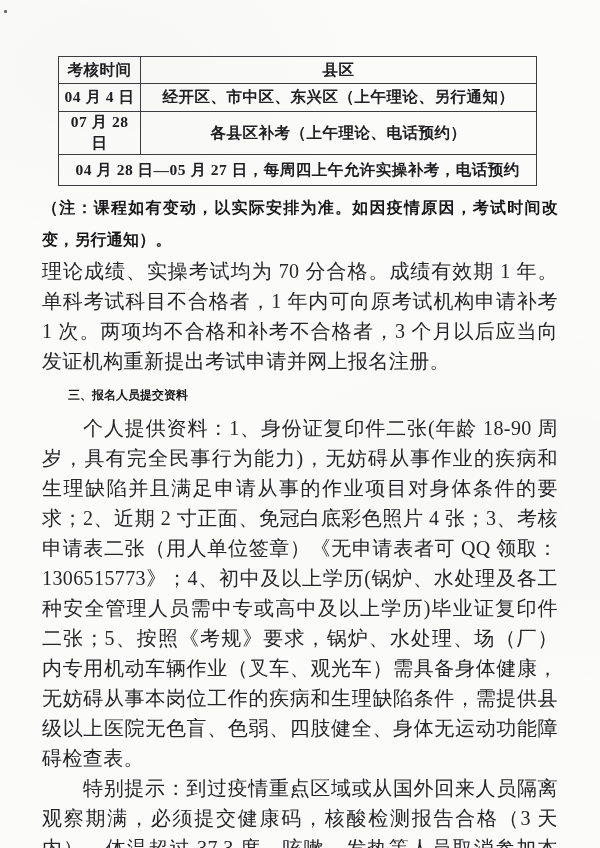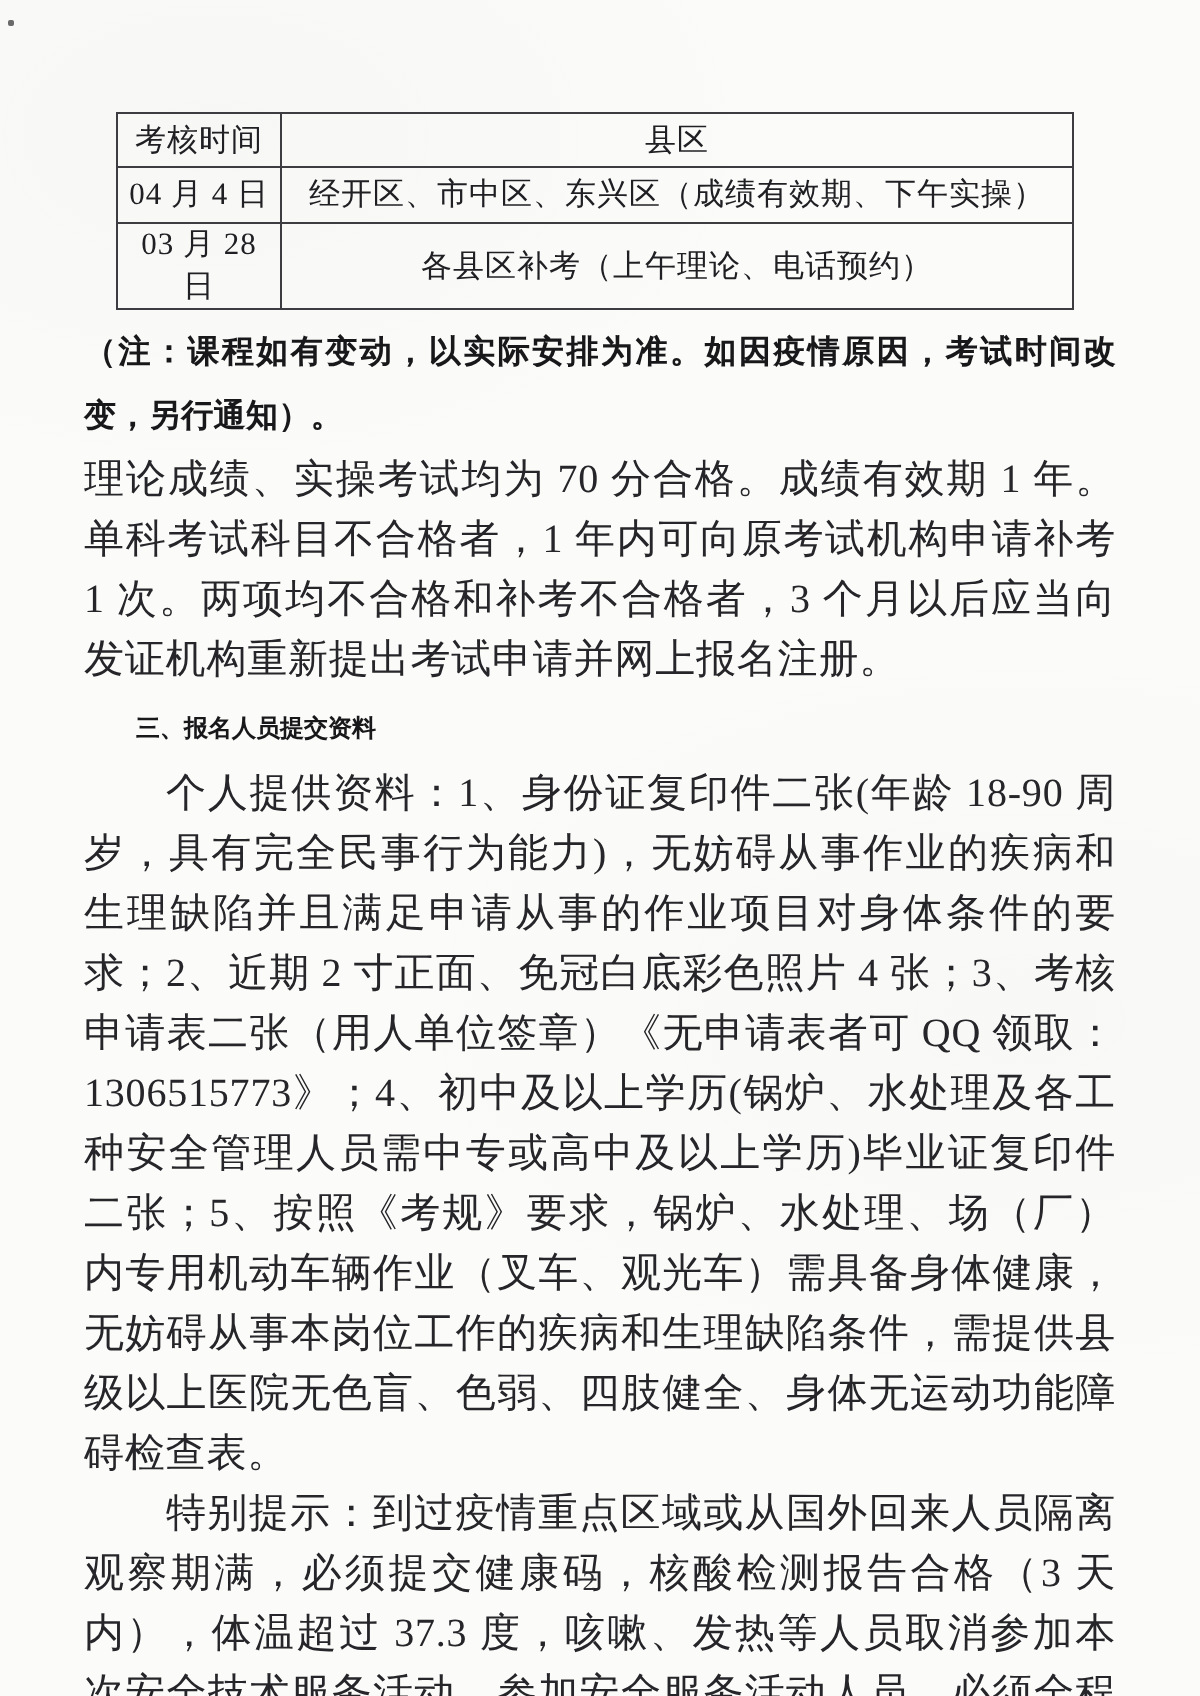--- a/index.html
+++ b/index.html
@@ -36,21 +36,21 @@
     width: 479px;
     table-layout: fixed;
     font-size: 15.5px;
     color: #202024;
   }
   table.schedule th,
   table.schedule td {
     border: 1.5px solid #3d3d41;
     text-align: center;
     vertical-align: middle;
-    font-weight: normal;
+    font-weight: bold;
     padding: 0 2px;
     letter-spacing: 0.5px;
   }
   table.schedule th { height: 27px; }
   table.schedule td { height: 28px; }
   table.schedule .col-time { width: 82px; }
   table.schedule td.footer-cell { height: 31px; }
   .para {
     font-size: 20px;
     line-height: 30px;
@@ -97,25 +97,28 @@
   <div class="content">
 
     <table class="schedule">
       <tbody>
         <tr>
           <th class="col-time">考核时间</th>
           <th>县区</th>
         </tr>
         <tr>
           <td>04 月 4 日</td>
-          <td>经开区、市中区、东兴区（成绩有效期、下午实操）</td>
+          <td>经开区、市中区、东兴区（上午理论、另行通知）</td>
         </tr>
         <tr>
-          <td>03 月 28 日</td>
+          <td>07 月 28 日</td>
           <td>各县区补考（上午理论、电话预约）</td>
+        </tr>
+        <tr>
+          <td class="footer-cell" colspan="2">04 月 28 日—05 月 27 日，每周四上午允许实操补考，电话预约</td>
         </tr>
       </tbody>
     </table>
 
     <p class="note">（注：课程如有变动，以实际安排为准。如因疫情原因，考试时间改变，另行通知）。</p>
 
     <p class="para">理论成绩、实操考试均为 70 分合格。成绩有效期 1 年。单科考试科目不合格者，1 年内可向原考试机构申请补考 1 次。两项均不合格和补考不合格者，3 个月以后应当向发证机构重新提出考试申请并网上报名注册。</p>
 
     <h3 class="section-heading">三、报名人员提交资料</h3>
 

